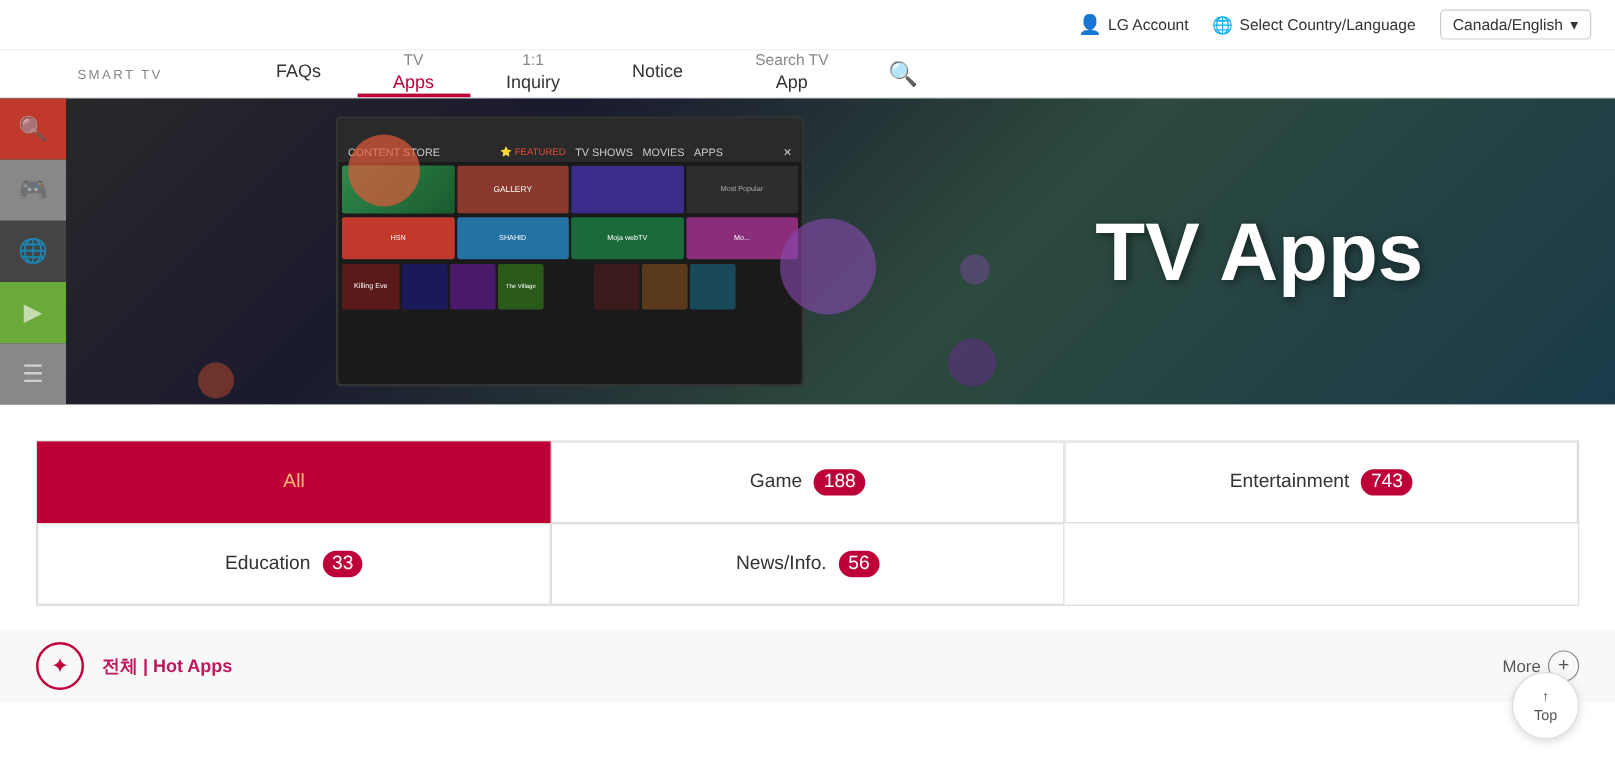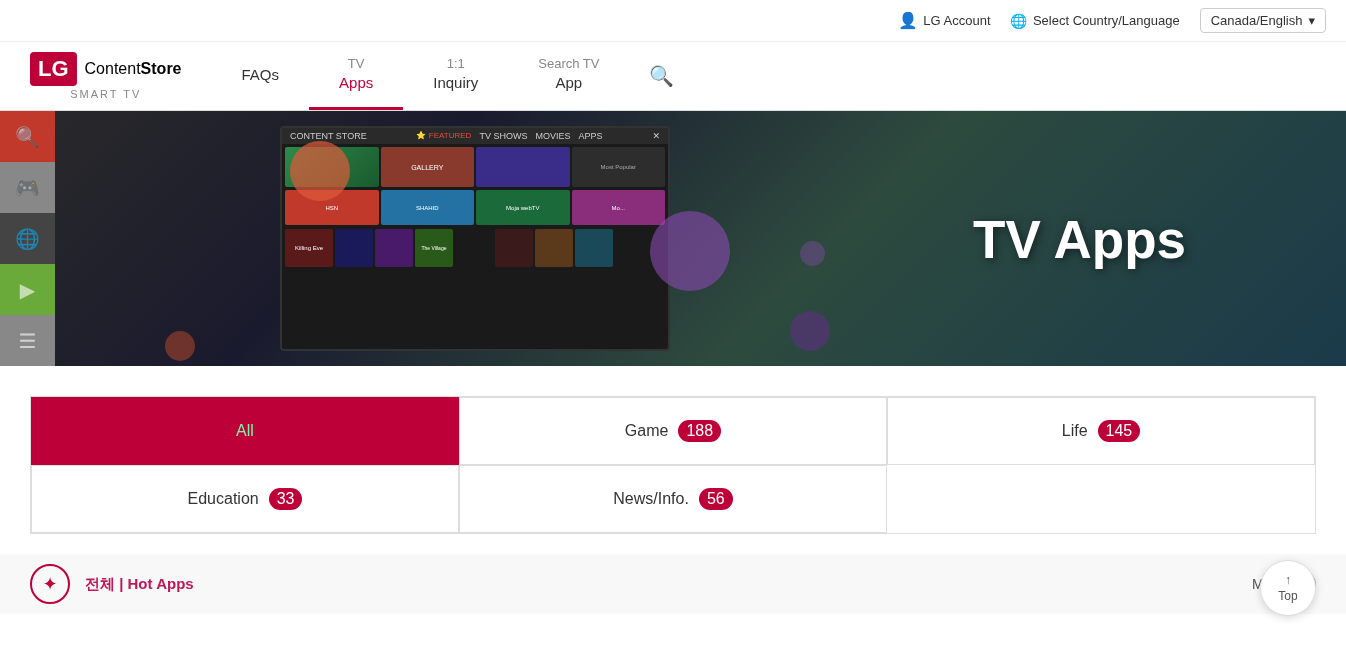--- a/index.html
+++ b/index.html
@@ -161,20 +161,21 @@
       display: flex;
       align-items: flex-end;
       justify-content: space-between;
       padding: 3px 8px;
       font-size: 9px;
       color: #ccc;
     }
     .tv-screen-header .tabs {
       display: flex;
       gap: 8px;
+      margin-top: 20px;
     }
     .tv-screen-header .tab-featured { color: #e74c3c; font-size: 8px; }
     .tv-screen-body {
       display: grid;
       grid-template-columns: repeat(4, 1fr);
       gap: 2px;
       padding: 3px;
     }
     .tv-thumb {
       background: #444;
@@ -199,21 +200,21 @@
     }
     .tv-thumb-sm:nth-child(1) { background: #c0392b; }
     .tv-thumb-sm:nth-child(2) { background: #2980b9; }
     .tv-thumb-sm:nth-child(3) { background: #27ae60; }
 
     .hero-title {
       position: absolute;
       right: 160px;
       top: 50%;
       transform: translateY(-50%);
-      font-size: 53px;
+      font-size: 68px;
       font-weight: 700;
       color: white;
       text-shadow: 2px 2px 8px rgba(0,0,0,0.5);
       z-index: 10;
     }
 
     
     .deco-circle {
       position: absolute;
       border-radius: 50%;
@@ -239,21 +240,21 @@
       padding: 22px 10px;
       border: 1px solid #ddd;
       cursor: pointer;
       font-size: 16px;
       color: #333;
       background: #fff;
       gap: 10px;
     }
     .category-btn.active {
       background: #be0039;
-      color: #86efac;
+      color: #fdba74;
       border-color: #be0039;
     }
     .badge {
       display: inline-flex;
       align-items: center;
       justify-content: center;
       background: #be0039;
       color: white;
       border-radius: 12px;
       padding: 2px 8px;
@@ -344,40 +345,37 @@
     <span>Select Country/Language</span>
   </div>
   <div class="lang-select">
     <span>Canada/English</span>
     <span>▾</span>
   </div>
 </div>
 
 <div class="header-main">
   <div class="logo-area">
-    <div class="logo-wrapper">
-      <div class="lg-box">LG</div>
-      <div>
-        <span>Content</span><strong>Store</strong>
-      </div>
-    </div>
     <div class="smart-tv-label">SMART TV</div>
   </div>
 
   <nav>
     <a class="nav-item">
       <span>FAQs</span>
     </a>
     <a class="nav-item active">
       <span class="nav-top">TV</span>
       <span>Apps</span>
     </a>
     <a class="nav-item">
       <span class="nav-top">1:1</span>
       <span>Inquiry</span>
+    </a>
+    <a class="nav-item">
+      <span>Notice</span>
     </a>
     <a class="nav-item">
       <span class="nav-top">Search TV</span>
       <span>App</span>
     </a>
     <div class="search-icon-btn">
       <span>🔍</span>
     </div>
   </nav>
 </div>
@@ -447,22 +445,22 @@
 <div class="category-section">
   <div class="category-grid">
     <div class="category-btn active">
       <span>All</span>
     </div>
     <div class="category-btn">
       <span>Game</span>
       <span class="badge">188</span>
     </div>
     <div class="category-btn">
-      <span>Life</span>
-      <span class="badge">145</span>
+      <span>Entertainment</span>
+      <span class="badge">743</span>
     </div>
     <div class="category-btn">
       <span>Education</span>
       <span class="badge">33</span>
     </div>
     <div class="category-btn">
       <span>News/Info.</span>
       <span class="badge">56</span>
     </div>
   </div>

